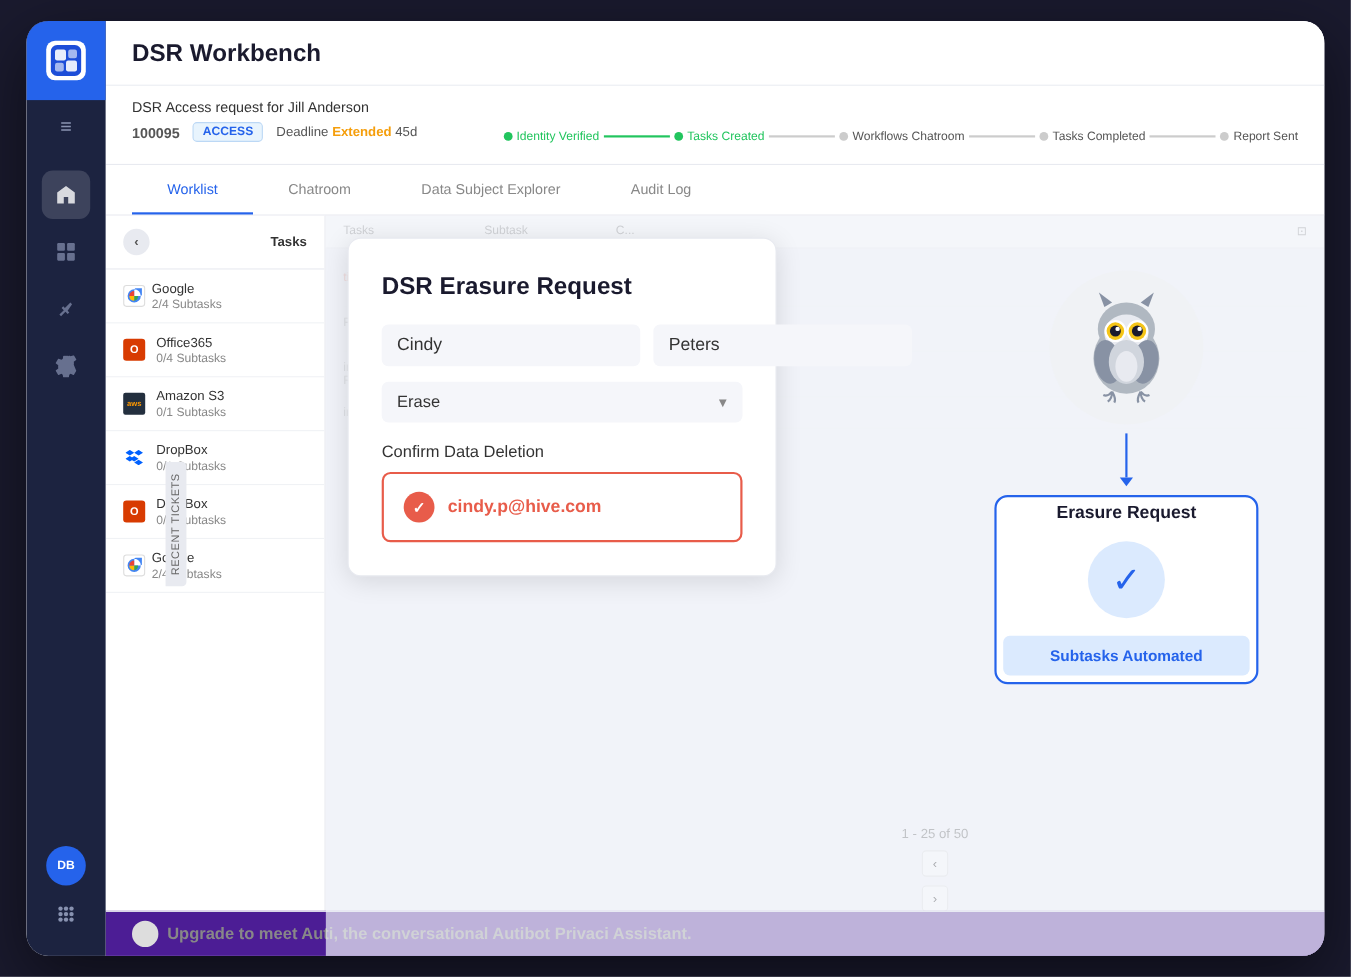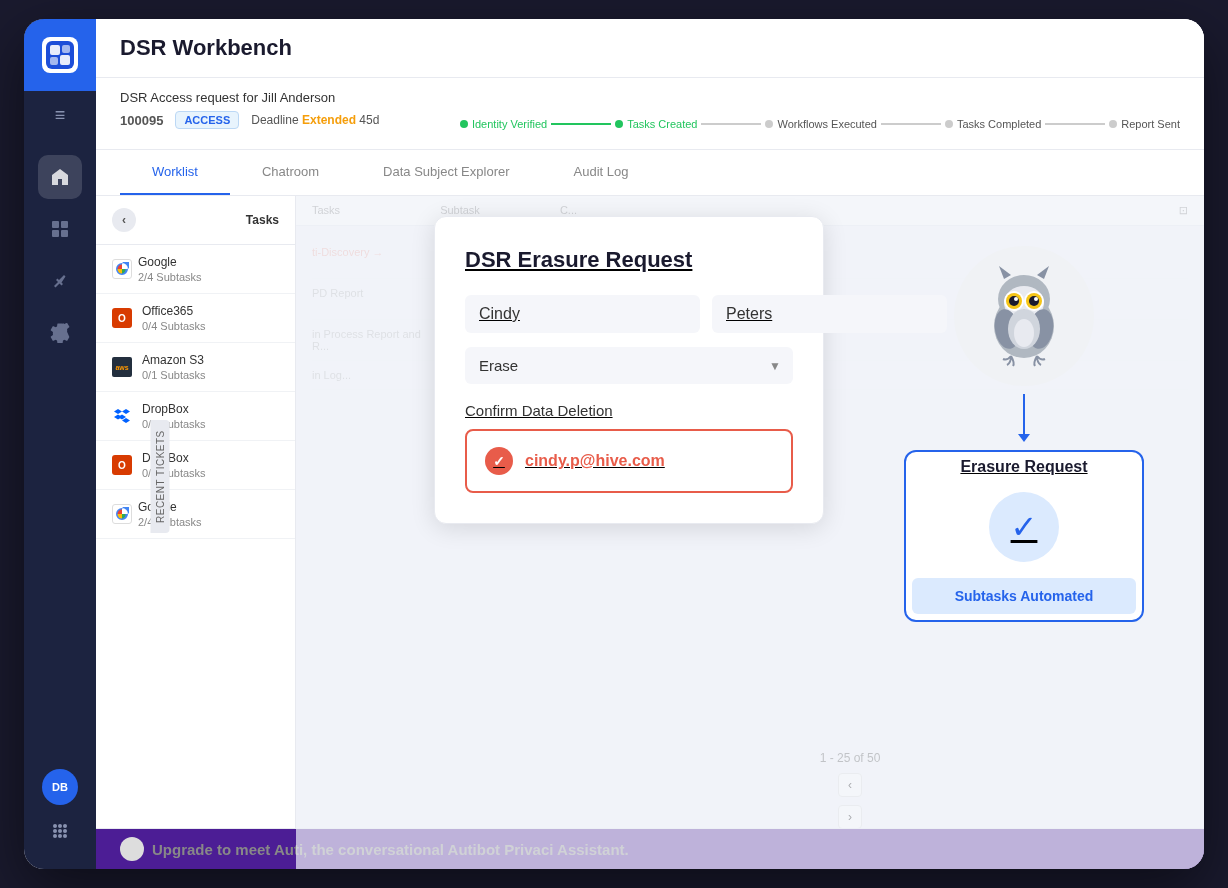--- a/index.html
+++ b/index.html
@@ -332,24 +332,23 @@
     
     .modal-overlay {
       position: absolute;
       top: 0;
       left: 0;
       right: 0;
       bottom: 0;
       background: rgba(240,242,248,0.7);
       display: flex;
       align-items: flex-start;
-      justify-content: flex-end;
+      justify-content: space-between;
       padding: 20px;
       z-index: 100;
-      text-decoration: underline;
     }
 
     .erasure-modal {
       background: white;
       border-radius: 12px;
       padding: 30px 30px 30px 30px;
       width: 390px;
       box-shadow: 0 4px 24px rgba(0,0,0,0.12);
       border: 1.5px solid #e8eaf0;
       flex-shrink: 0;
@@ -634,21 +633,21 @@
             <span class="step-label completed">Identity Verified</span>
           </span>
           <div class="step-line"></div>
           <span class="step">
             <span class="step-dot active"></span>
             <span class="step-label completed">Tasks Created</span>
           </span>
           <div class="step-line inactive"></div>
           <span class="step">
             <span class="step-dot inactive"></span>
-            <span class="step-label">Workflows Executed</span>
+            <span class="step-label">Workflows Chatroom</span>
           </span>
           <div class="step-line inactive"></div>
           <span class="step">
             <span class="step-dot inactive"></span>
             <span class="step-label">Tasks Completed</span>
           </span>
           <div class="step-line inactive"></div>
           <span class="step">
             <span class="step-dot inactive"></span>
             <span class="step-label">Report Sent</span>

